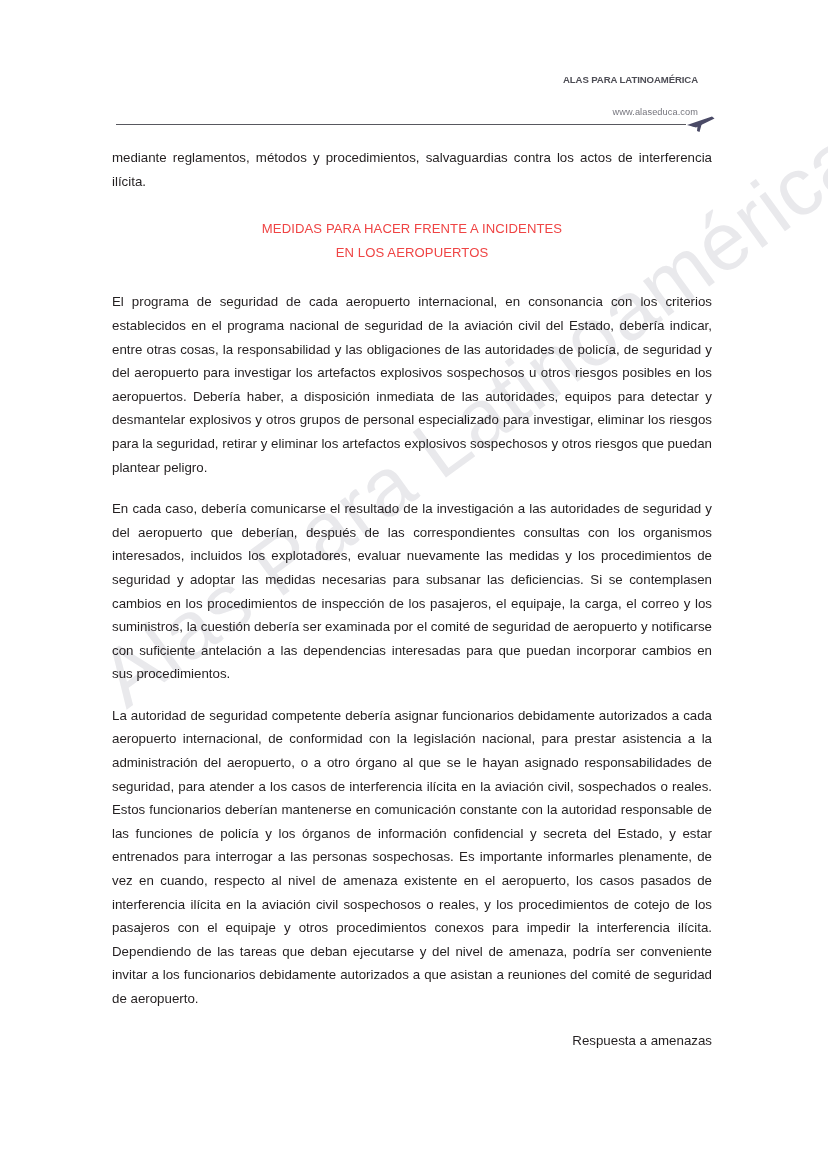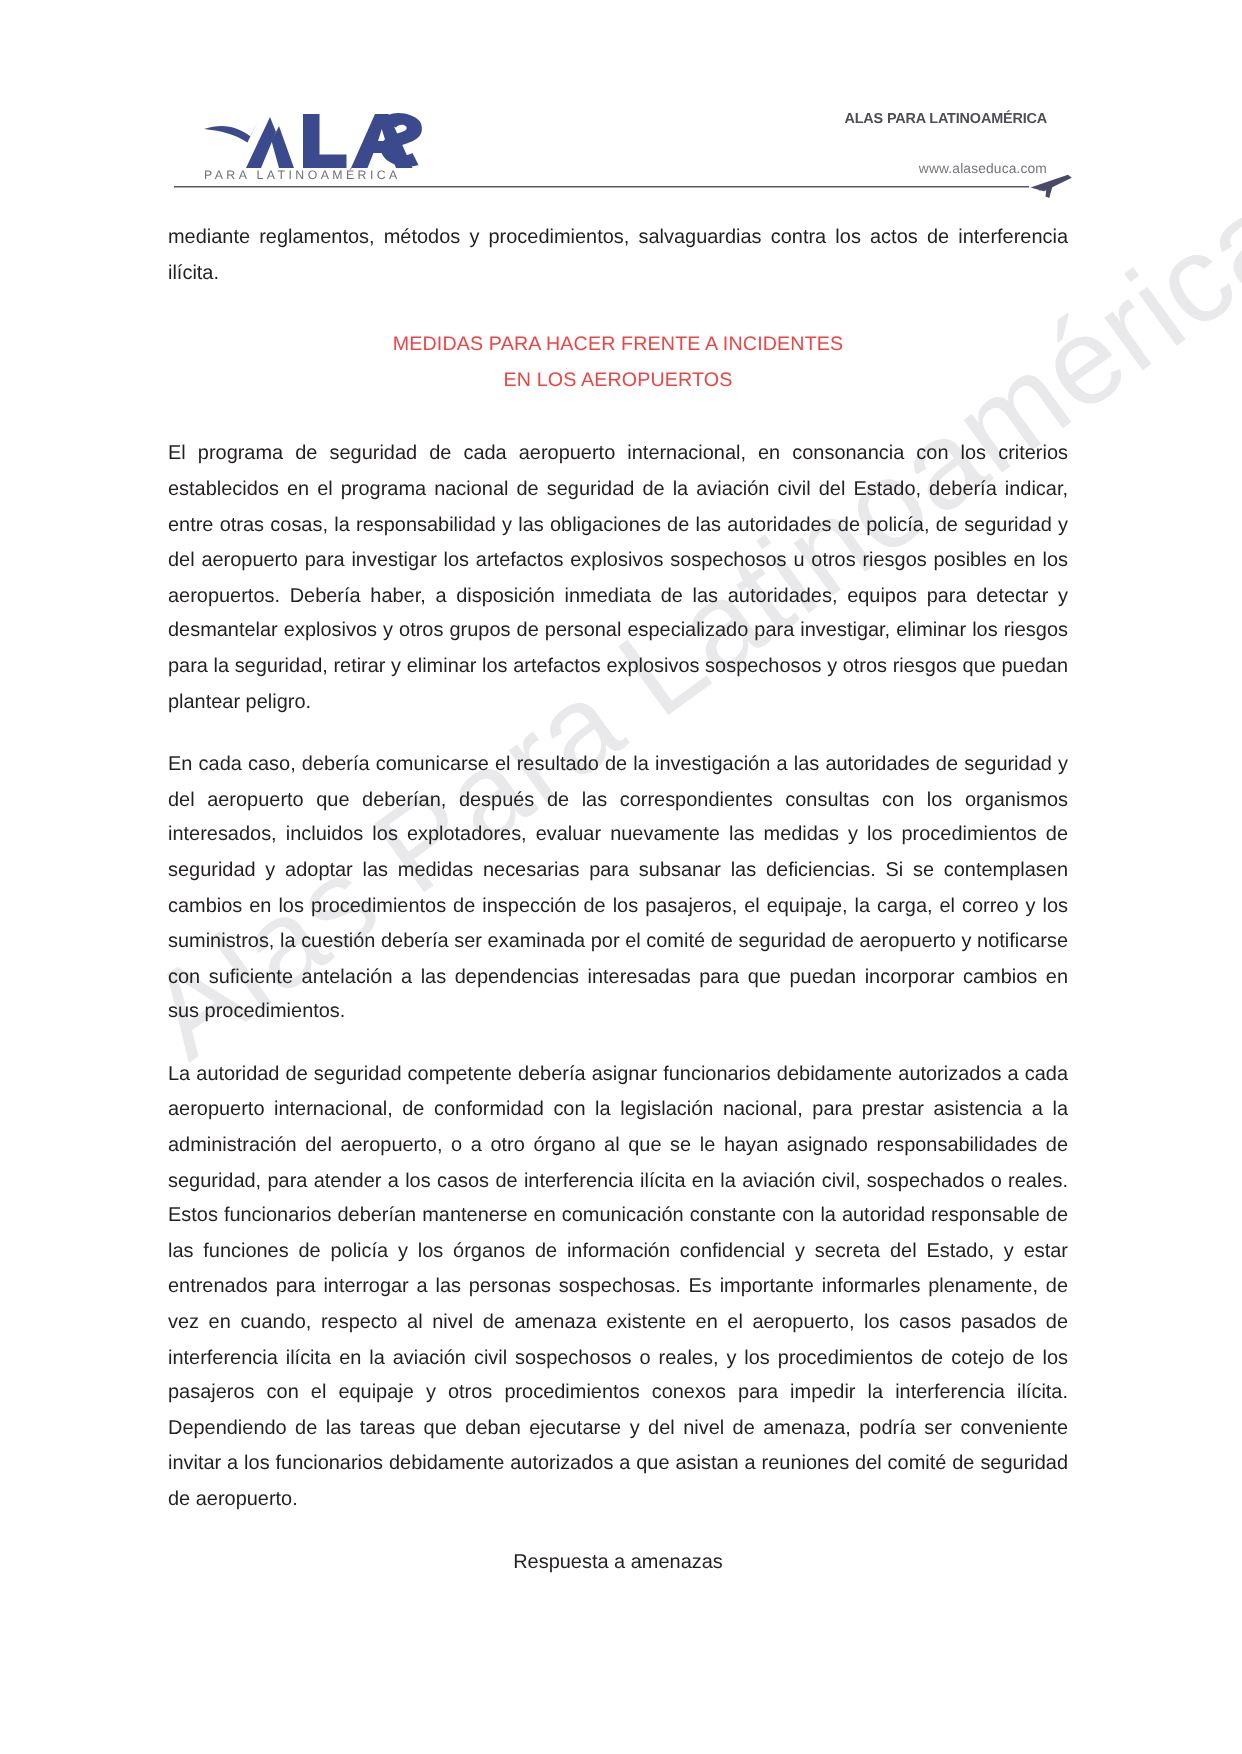--- a/index.html
+++ b/index.html
@@ -144,56 +144,34 @@
     margin: 24px 0 26px 0;
   }
   .head-group .center-head + .center-head {
     margin-top: 0;
   }
   .plain-line {
     margin: 0;
     font-size: 13.3px;
     line-height: 23.6px;
     color: #231f20;
-    text-align: center;
+    text-align: right;
   }
 </style>
 </head>
 <body>
 
 <div class="page">
 
   <div class="watermark-layer">
     <div class="watermark-text">Alas Para Latinoamérica</div>
   </div>
 
   <div class="header">
 
-    <div class="logo-block">
-      <div class="logo-mark">
-        <svg width="148" height="42" viewBox="0 0 148 42" xmlns="http://www.w3.org/2000/svg">
-
-          <g fill="#3b4a8c">
-
-            <path d="M2 14 C14 10 24 12 33 19 L38 8 L31 23 C22 17 12 15 2 14 Z"></path>
-
-            <path d="M30 40 L40 40 L50 16 L46 6 Z"></path>
-
-            <path d="M52 40 L62 40 L52 12 L47 22 Z"></path>
-
-            <path d="M68 4 L79 4 L79 31 L97 31 L97 40 L68 40 Z"></path>
-
-            <path d="M100 40 L111 40 L115 30 L126 30 L130 40 L141 40 L125 4 L116 4 Z M118 22 L120.5 14 L123 22 Z"></path>
-
-            <path d="M146 9 C140 2 124 1 120 9 L130 13 C132 10 138 11 137 14 C136 17 122 17 120 25 C118 34 131 42 145 38 L141 30 C135 33 128 32 129 28 C130 24 145 24 147 16 C147.6 13.6 147.2 11 146 9 Z"></path>
-          </g>
-        </svg>
-      </div>
-      <div class="logo-sub">PARA LATINOAMÉRICA</div>
-    </div>
 
     <div class="brand-block">
       <div class="brand-name">ALAS PARA LATINOAMÉRICA</div>
       <div class="brand-url">www.alaseduca.com</div>
     </div>
 
     <div class="rule"></div>
 
     <div class="plane-icon">
       <svg width="30" height="18" viewBox="0 0 30 18" xmlns="http://www.w3.org/2000/svg">

